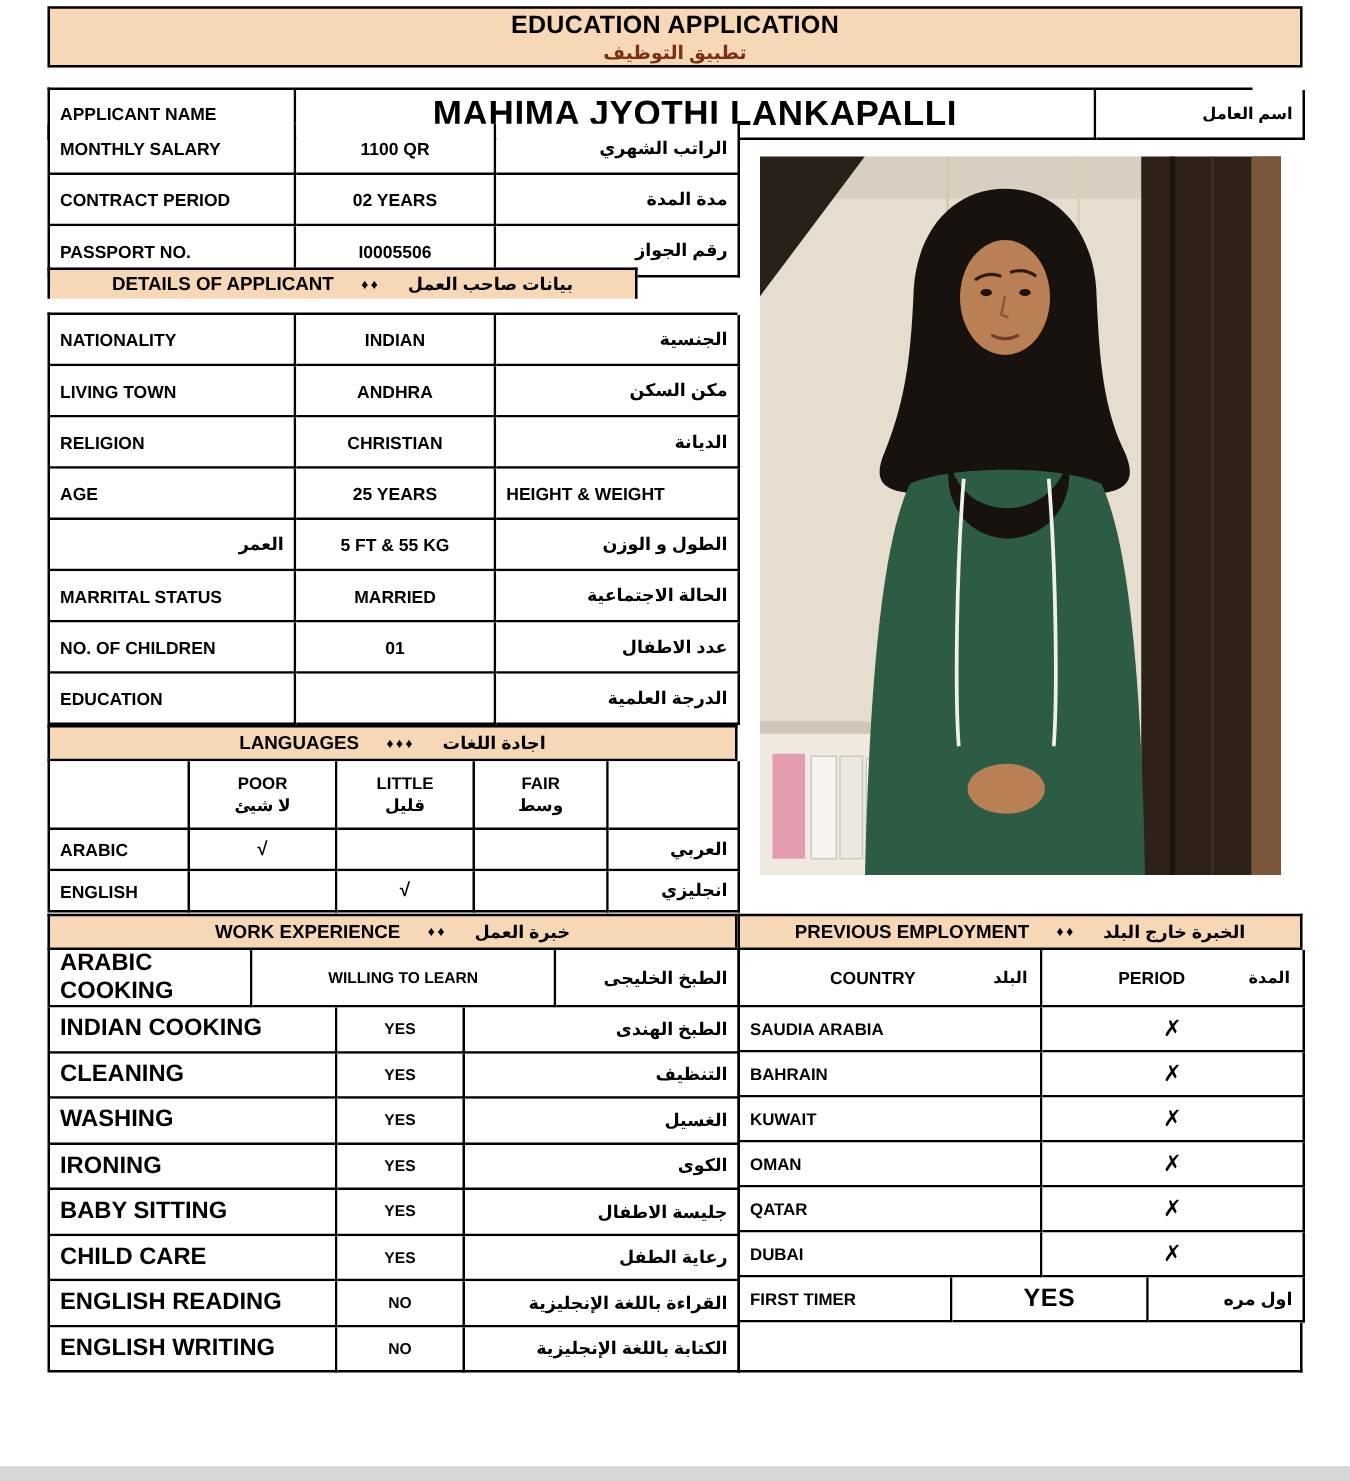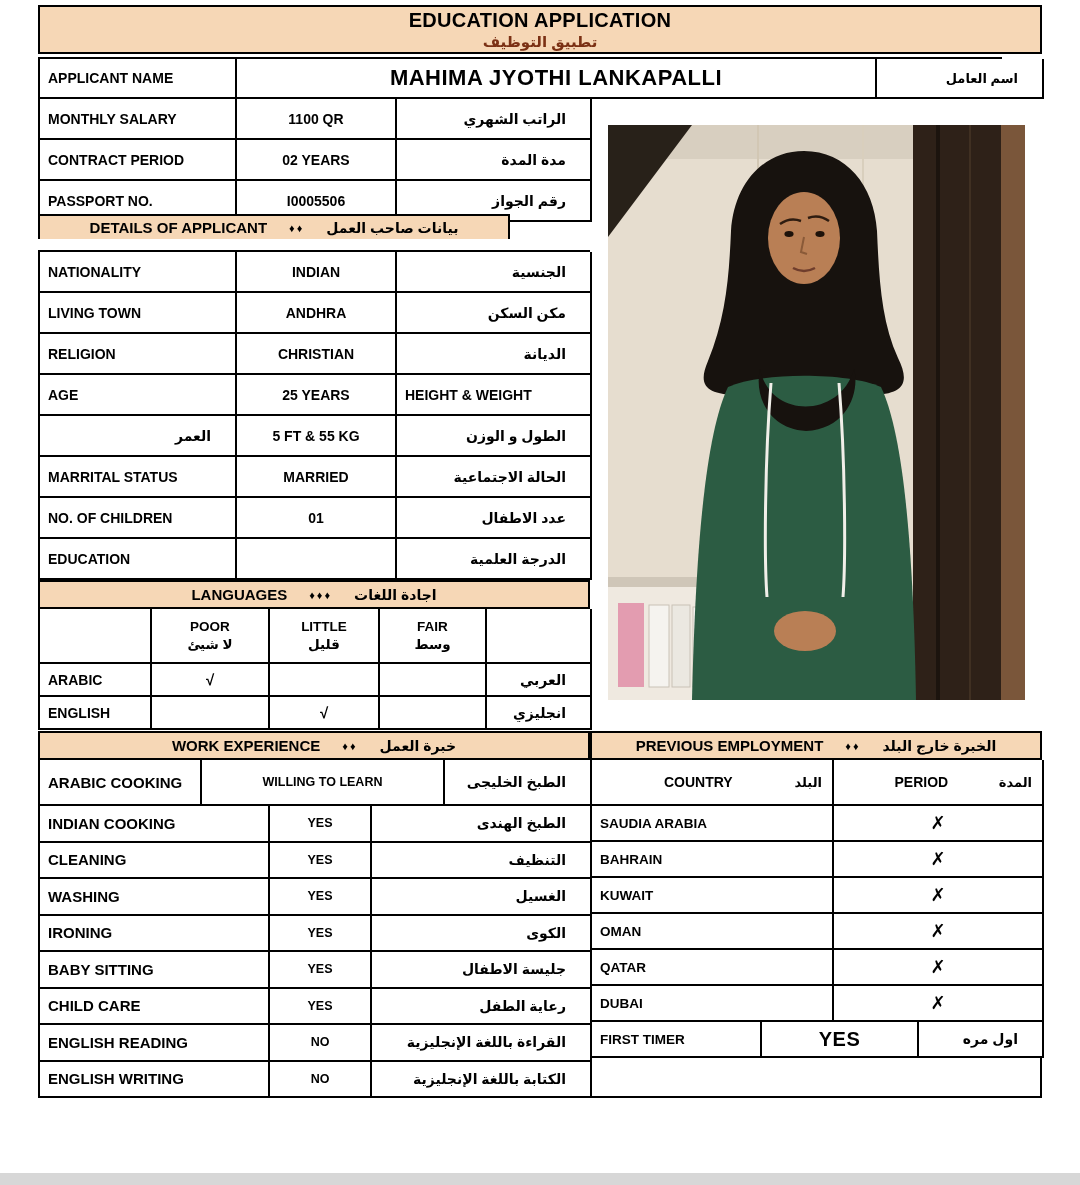--- a/index.html
+++ b/index.html
@@ -17,41 +17,41 @@
   .main-hdr{left:38px;top:5px;width:1004px;height:49px;flex-direction:column;gap:1px}
   .main-title{font-size:20px;letter-spacing:.3px}
   .main-title-ar{font-size:15px;color:#7b3014}
 
   
   .tbl{border-top:2px solid #000;border-left:2px solid #000}
   .tbl.no-top{border-top:none}
   .cell{border-right:2px solid #000;border-bottom:2px solid #000;display:flex;align-items:center;font-weight:bold;font-size:14px;overflow:hidden;background:#fff}
   .lbl{padding-left:8px;justify-content:flex-start}
   .val{justify-content:center;text-align:center}
-  .ar{justify-content:flex-end;padding-right:24px;text-align:right}
-
-  .name-row{left:38px;top:57px;width:964px;height:42px;display:grid;grid-template-columns:197px 640px 167px}
-  .name-val{font-size:22px;letter-spacing:.5px;justify-content:center}
+  .ar{justify-content:flex-end;padding-right:8px;text-align:right}
+
+  .name-row{left:38px;top:70px;width:964px;height:42px;display:grid;grid-template-columns:197px 640px 167px}
+  .name-val{font-size:28px;letter-spacing:.5px;justify-content:center}
   .name-ar{font-size:13px}
 
   .basic-table{left:38px;top:99px;width:552px;display:grid;grid-template-columns:197px 160px 195px;grid-auto-rows:41px}
   .details-header{left:38px;top:214px;width:472px;height:25px}
   .details-table{left:38px;top:250px;width:552px;display:grid;grid-template-columns:197px 160px 195px;grid-auto-rows:41px}
 
   .lang-header{left:38px;top:580px;width:552px;height:27px}
   .lang-table{left:38px;top:607px;width:552px;display:grid;grid-template-columns:112px 118px 110px 107px 105px;grid-template-rows:55px 33px 33px}
   .lvl{flex-direction:column;justify-content:center;line-height:1.3;font-size:13.5px;text-align:right}
   .chk{justify-content:center;font-size:15px}
 
   .we-header{left:38px;top:731px;width:552px;height:27px}
   .we-row1{left:38px;top:758px;width:552px;height:48px;display:grid;grid-template-columns:162px 243px 147px}
   .we-row1 .val{font-size:12.5px}
   .we-table{left:38px;top:806px;width:552px;display:grid;grid-template-columns:230px 102px 220px;grid-auto-rows:36.5px}
   .we-table .val{font-size:12.5px}
-  .we-table .lbl,.we-row1 .lbl{font-size:15px}
+  .we-table .lbl,.we-row1 .lbl{font-size:19px}
 
   .pe-header{left:590px;top:731px;width:452px;height:27px}
   .pe-colhead{left:590px;top:758px;width:452px;height:48px;display:grid;grid-template-columns:242px 210px}
   .pe-colhead .cell{justify-content:space-between;padding:0 10px}
   .pe-colhead .cen{flex:1;text-align:center;font-size:14px}
   .pe-colhead .arr{font-size:13px}
   .pe-table{left:590px;top:806px;width:452px;display:grid;grid-template-columns:242px 210px;grid-auto-rows:36px}
   .pe-table .lbl{font-size:13.5px}
   .mark{justify-content:center;font-size:18px}
   .pe-firsttimer{left:590px;top:1022px;width:452px;height:36px;display:grid;grid-template-columns:170px 157px 125px}

